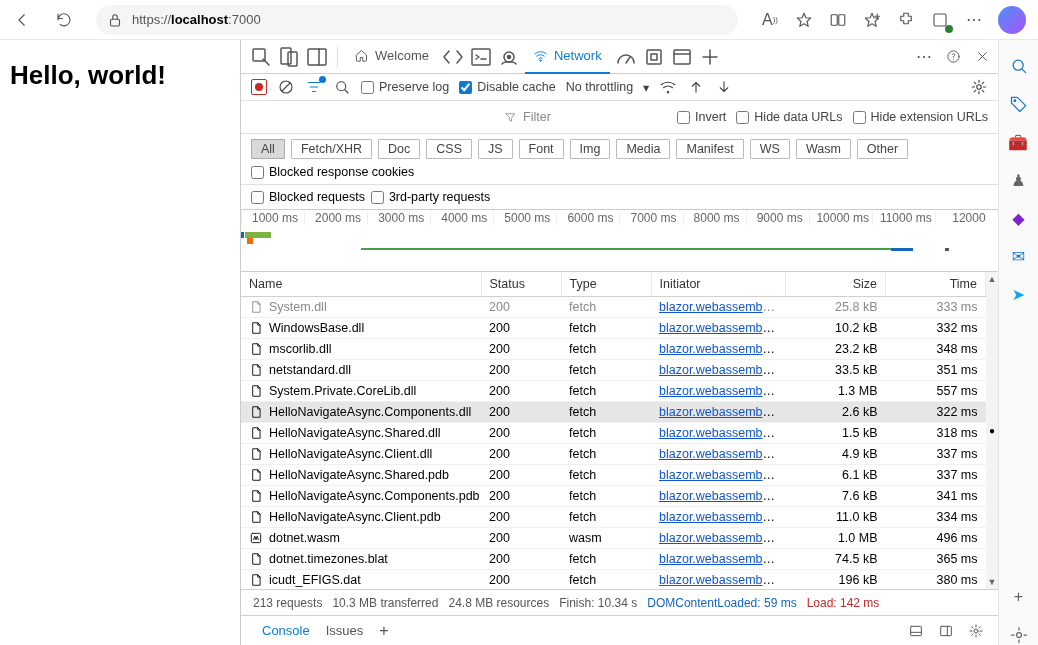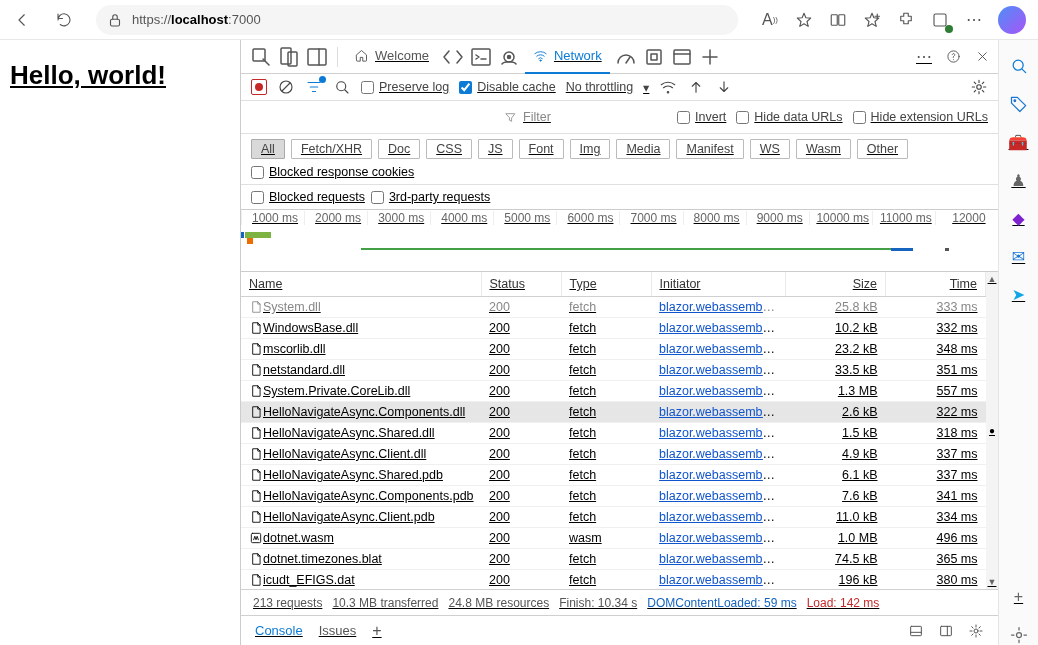--- a/index.html
+++ b/index.html
@@ -6,21 +6,21 @@
 body { width: 1038px; height: 645px; overflow: hidden; background: #fff; display: flex; flex-direction: column; }
 .addressbar { height: 40px; display: flex; align-items: center; padding: 0 12px; gap: 22px; border-bottom: 1px solid #e8e8e8; }
 .addressbar svg { width: 18px; height: 18px; }
 .url-box { flex: 1; display: flex; align-items: center; gap: 8px; padding: 0 10px; height: 30px; border-radius: 15px; background: #f5f5f5; font-size: 13px; color: #555; }
 .url-box .url { color: #555; }
 .url-box .url b { color: #000; font-weight: 600; }
 .ab-right { display: flex; align-items: center; gap: 14px; }
 .ab-icon { width: 20px; height: 20px; display: flex; align-items: center; justify-content: center; color: #555; }
 .copilot-icon { width: 28px; height: 28px; border-radius: 50%; background: linear-gradient(135deg,#4f8ef7,#a855f7); }
 
-.main-row { flex: 1; display: flex; min-height: 0; text-decoration: underline; }
+.main-row { flex: 1; display: flex; min-height: 0; }
 .page-content { width: 240px; padding: 20px 10px; font-family: "Times New Roman", serif; font-size: 26px; font-weight: bold; }
 .devtools { flex: 1; display: flex; min-height: 0; border-left: 1px solid #ccc; }
 .devtools-main { flex: 1; display: flex; flex-direction: column; min-height: 0; }
 .side-rail { width: 40px; background: #fafafa; border-left: 1px solid #e5e5e5; display: flex; flex-direction: column; align-items: center; gap: 18px; padding-top: 16px; }
 .side-rail-icon { width: 20px; height: 20px; display:flex; align-items:center; justify-content:center; color:#666; font-size:16px; }
 
 
 .dt-tabs { height: 34px; display:flex; align-items:center; gap: 4px; padding: 0 8px; border-bottom: 1px solid #d0d0d0; }
 .dt-tab { display:flex; align-items:center; gap:6px; padding: 0 8px; height: 34px; font-size: 13px; color: #555; border-bottom: 2px solid transparent; }
 .dt-tab.sel { border-bottom-color: #0c7bd6; color: #0c7bd6; }
@@ -53,31 +53,31 @@
 .ov-bar { position:absolute; height:6px; top:6px; }
 .ov-wide { position:absolute; height:2px; top:22px; }
 
 
 .net-table-wrap { flex:1; overflow-y:auto; }
 table.net { width:100%; border-collapse:collapse; font-size:12.5px; table-layout:fixed; }
 table.net th { text-align:left; padding:5px 8px; border-bottom:1px solid #d0d0d0; border-right:1px solid #eaeaea; font-weight:400; color:#333; background:#fff; position:sticky; top:0; }
 table.net td { padding:3px 8px; border-bottom:1px solid #f0f0f0; white-space:nowrap; overflow:hidden; text-overflow:ellipsis; }
 table.net tr.sel td { background:#e6e6e6; }
 table.net tr.faded td { color:#888; }
-.name-cell { display:flex; align-items:flex-start; }
+.name-cell { display:flex; align-items:flex-start; gap:6px; }
 .file-ico { width:14px; height:14px; flex-shrink:0; }
 td.size, td.time { text-align:right; }
 td.init a { color:#1155cc; text-decoration:underline; }
 
 
 .status-bar { height:26px; display:flex; align-items:center; gap:10px; padding:0 12px; border-top:1px solid #d0d0d0; font-size:12px; color:#555; }
 .status-bar .red { color:#c62828; }
 .drawer-tabs { height:30px; display:flex; align-items:center; gap:16px; padding:0 14px; border-top:1px solid #d0d0d0; font-size:13px; }
 .drawer-tabs .dtab { color:#555; }
-.drawer-tabs .dtab.sel { color:#0c7bd6; }
+.drawer-tabs .dtab.sel { color:#0c7bd6;margin-left:7px; }
 .drawer-right { margin-left:auto; display:flex; gap:14px; color:#555; }
 
 
 .scroll-pos { width:12px; background:#f4f4f4; display:flex; flex-direction:column; align-items:center; justify-content:space-between; padding:2px 0; }
 .scroll-pos .tri { font-size:9px; color:#666; }
 
 svg { stroke: currentColor; fill: none; stroke-width: 1.5; stroke-linecap: round; stroke-linejoin: round; }
 </style>
 </head>
 <body>

